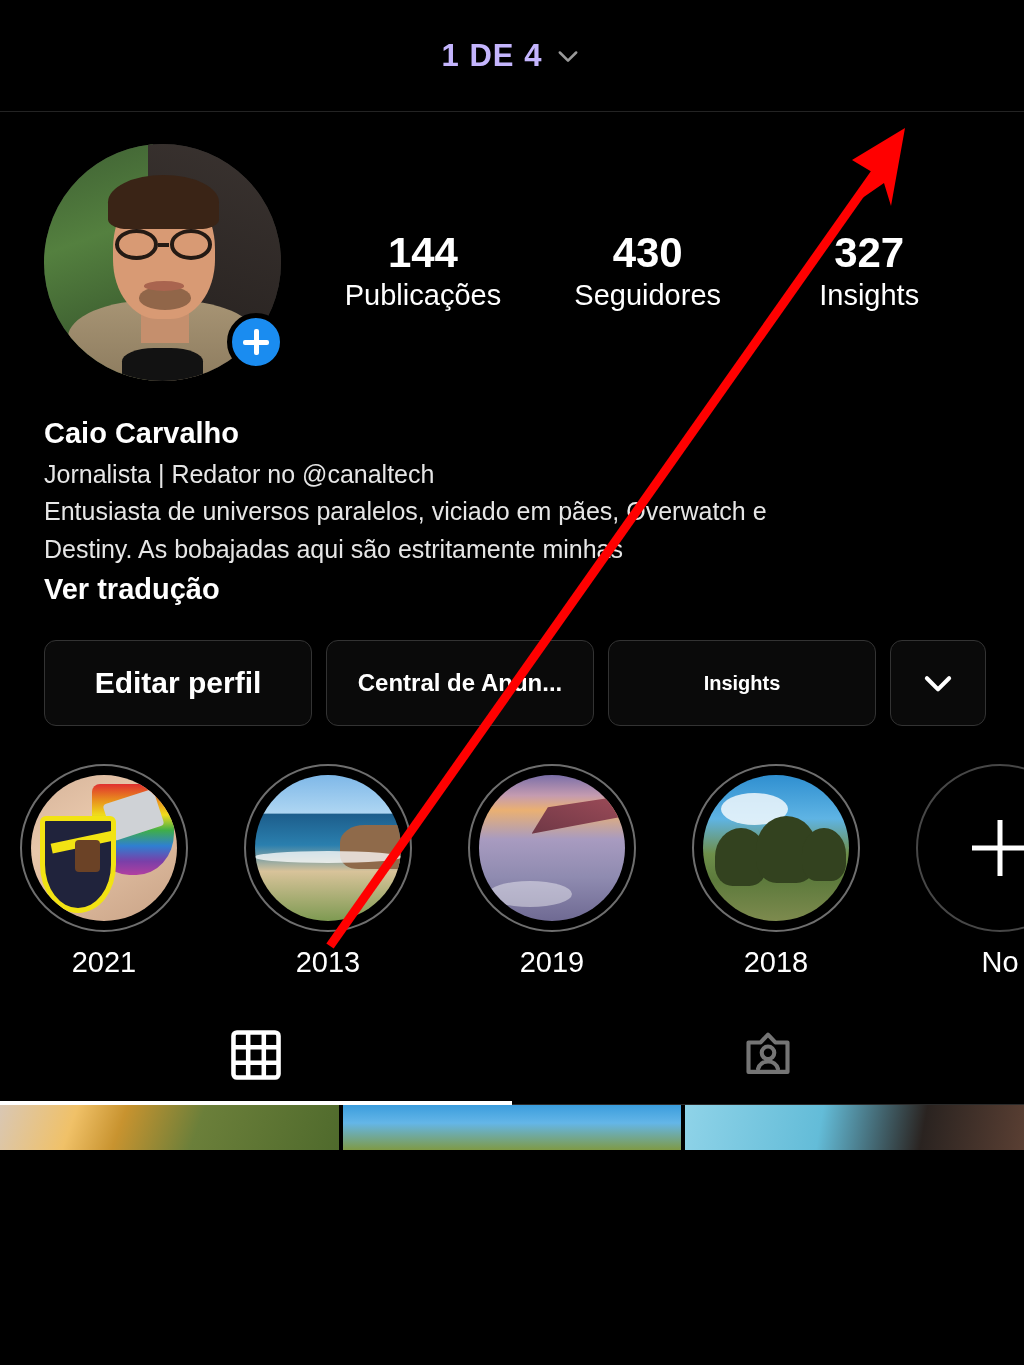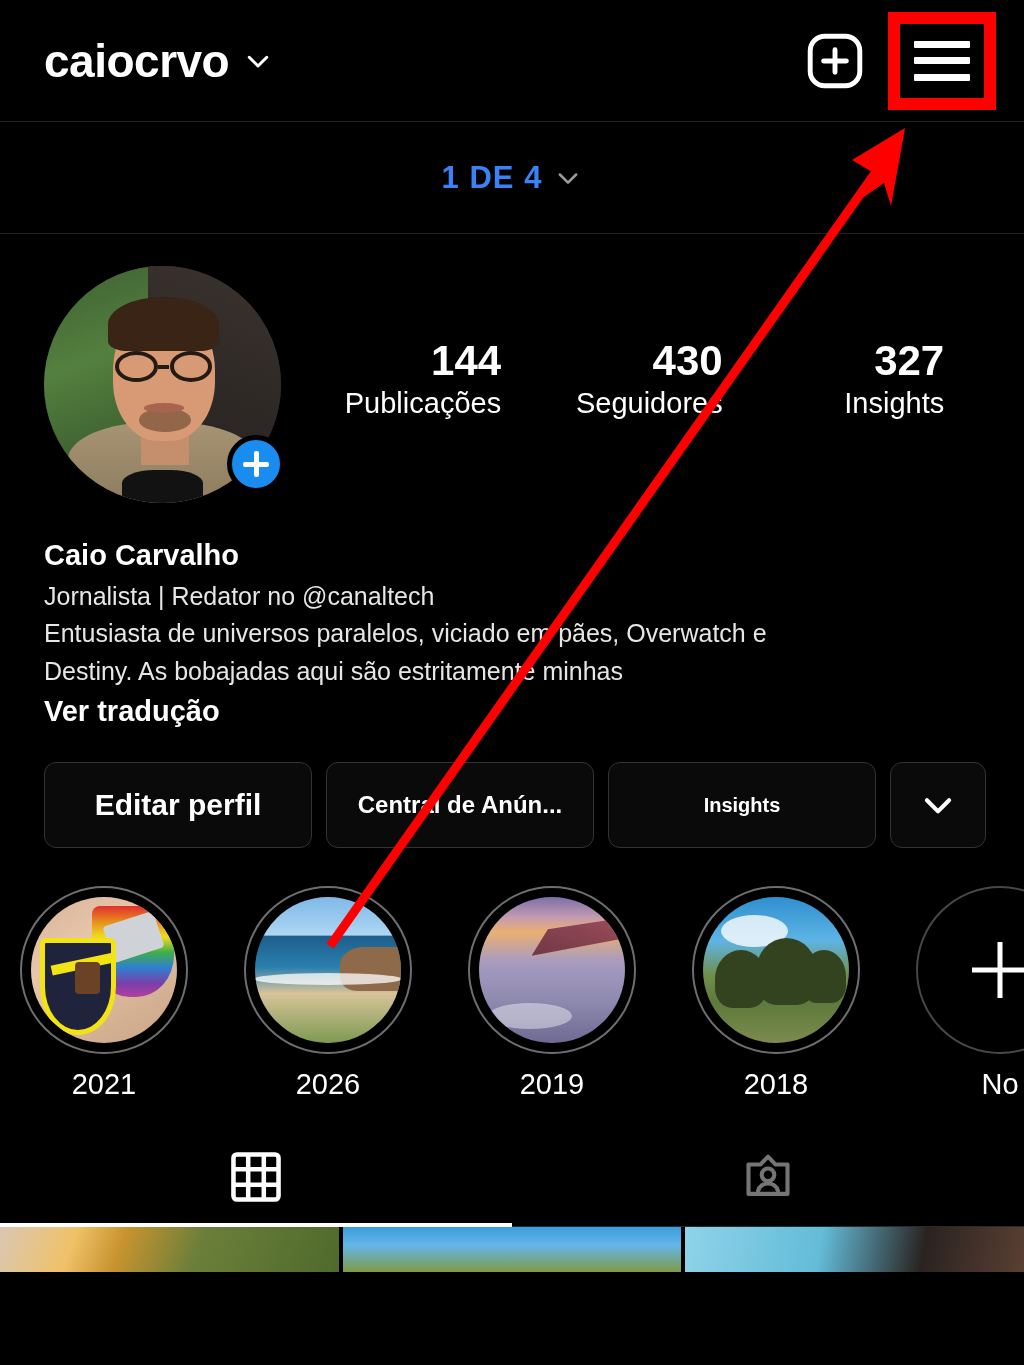--- a/index.html
+++ b/index.html
@@ -81,21 +81,21 @@
     display:flex; align-items:center; justify-content:center;
   }
   .plus-badge::before, .plus-badge::after {
     content:""; position:absolute; background:#fff; border-radius:2px;
   }
   .plus-badge::before { width:26px; height:5px; }
   .plus-badge::after  { width:5px; height:26px; }
 
   .stats { flex:1; display:flex; justify-content:space-around; align-items:flex-start;
      padding:72px 0 0 28px; }
-  .stat { text-align:right; min-width:150px; }
+  .stat { text-align:center; min-width:150px;margin-top:14px; }
   .stat-num { font-size:42px; font-weight:bold; color:#fff; line-height:1.08; }
   .stat-lbl { font-size:29px; color:#fff; font-weight:400; margin-top:4px; }
 
   
   .bio { padding:30px 44px 0 44px; }
   .bio-name { font-size:29px; font-weight:bold; color:#fff; line-height:1.55; }
   .bio-line { font-size:25px; color:#e6e6e6; line-height:1.5; font-weight:400; }
   .bio-translate { font-size:29px; font-weight:bold; color:#fff; margin-top:5px; }
 
   
@@ -182,45 +182,23 @@
   .cell-c { background:linear-gradient(100deg,#8fd3e8 0%,#63bcd8 40%,#2a2320 70%,#5a3f33 100%); }
 
   
   .annotation { position:absolute; inset:0; pointer-events:none; }
 </style>
 </head>
 <body>
 
 <div id="app">
 
-  <div class="header">
-    <div class="hdr-left">
-      <div class="username">caiocrvo</div>
-      <svg class="chev-small" viewBox="0 0 24 24">
-        <path d="M5 9l7 7 7-7" fill="none" stroke="#fff" stroke-width="2.4" stroke-linecap="round" stroke-linejoin="round"></path>
-      </svg>
-    </div>
-    <div class="hdr-right">
-      <svg class="add-post-icon" viewBox="0 0 24 24">
-        <rect x="2.4" y="2.4" width="19.2" height="19.2" rx="5.6" fill="none" stroke="#fff" stroke-width="1.9"></rect>
-        <path d="M12 7.6v8.8M7.6 12h8.8" stroke="#fff" stroke-width="1.9" stroke-linecap="round"></path>
-      </svg>
-      <div class="menu-wrap">
-        <div class="menu-highlight"></div>
-        <div class="hamburger">
-          <span></span>
-            <span></span>
-            <span></span>
-        </div>
-      </div>
-    </div>
-  </div>
 
   <div class="progress-strip">
-    <span class="prog-count" style="color:#3b82f6">1 DE 4</span>
+    <span class="prog-count" style="color:#c4b5fd">1 DE 4</span>
     <svg class="prog-chev" viewBox="0 0 24 24">
       <path d="M5 9l7 7 7-7" fill="none" stroke="#9a9a9a" stroke-width="2.2" stroke-linecap="round" stroke-linejoin="round"></path>
     </svg>
   </div>
 
   <div class="profile-row">
     <div class="avatar-wrap">
       <div class="avatar">
         <div class="av-bg-left"></div>
           <div class="av-bg-right"></div>
@@ -288,21 +266,21 @@
         </div>
       <div class="hl-label">2021</div>
     </div>
     <div class="hl">
       <div class="hl-ring">
           <div class="hl-img art-beach">
         <div class="cliff"></div>
             <div class="surf"></div>
       </div>
         </div>
-      <div class="hl-label">2026</div>
+      <div class="hl-label">2013</div>
     </div>
     <div class="hl">
       <div class="hl-ring">
           <div class="hl-img art-plane">
         <div class="wing"></div>
             <div class="cloud"></div>
       </div>
         </div>
       <div class="hl-label">2019</div>
     </div>

